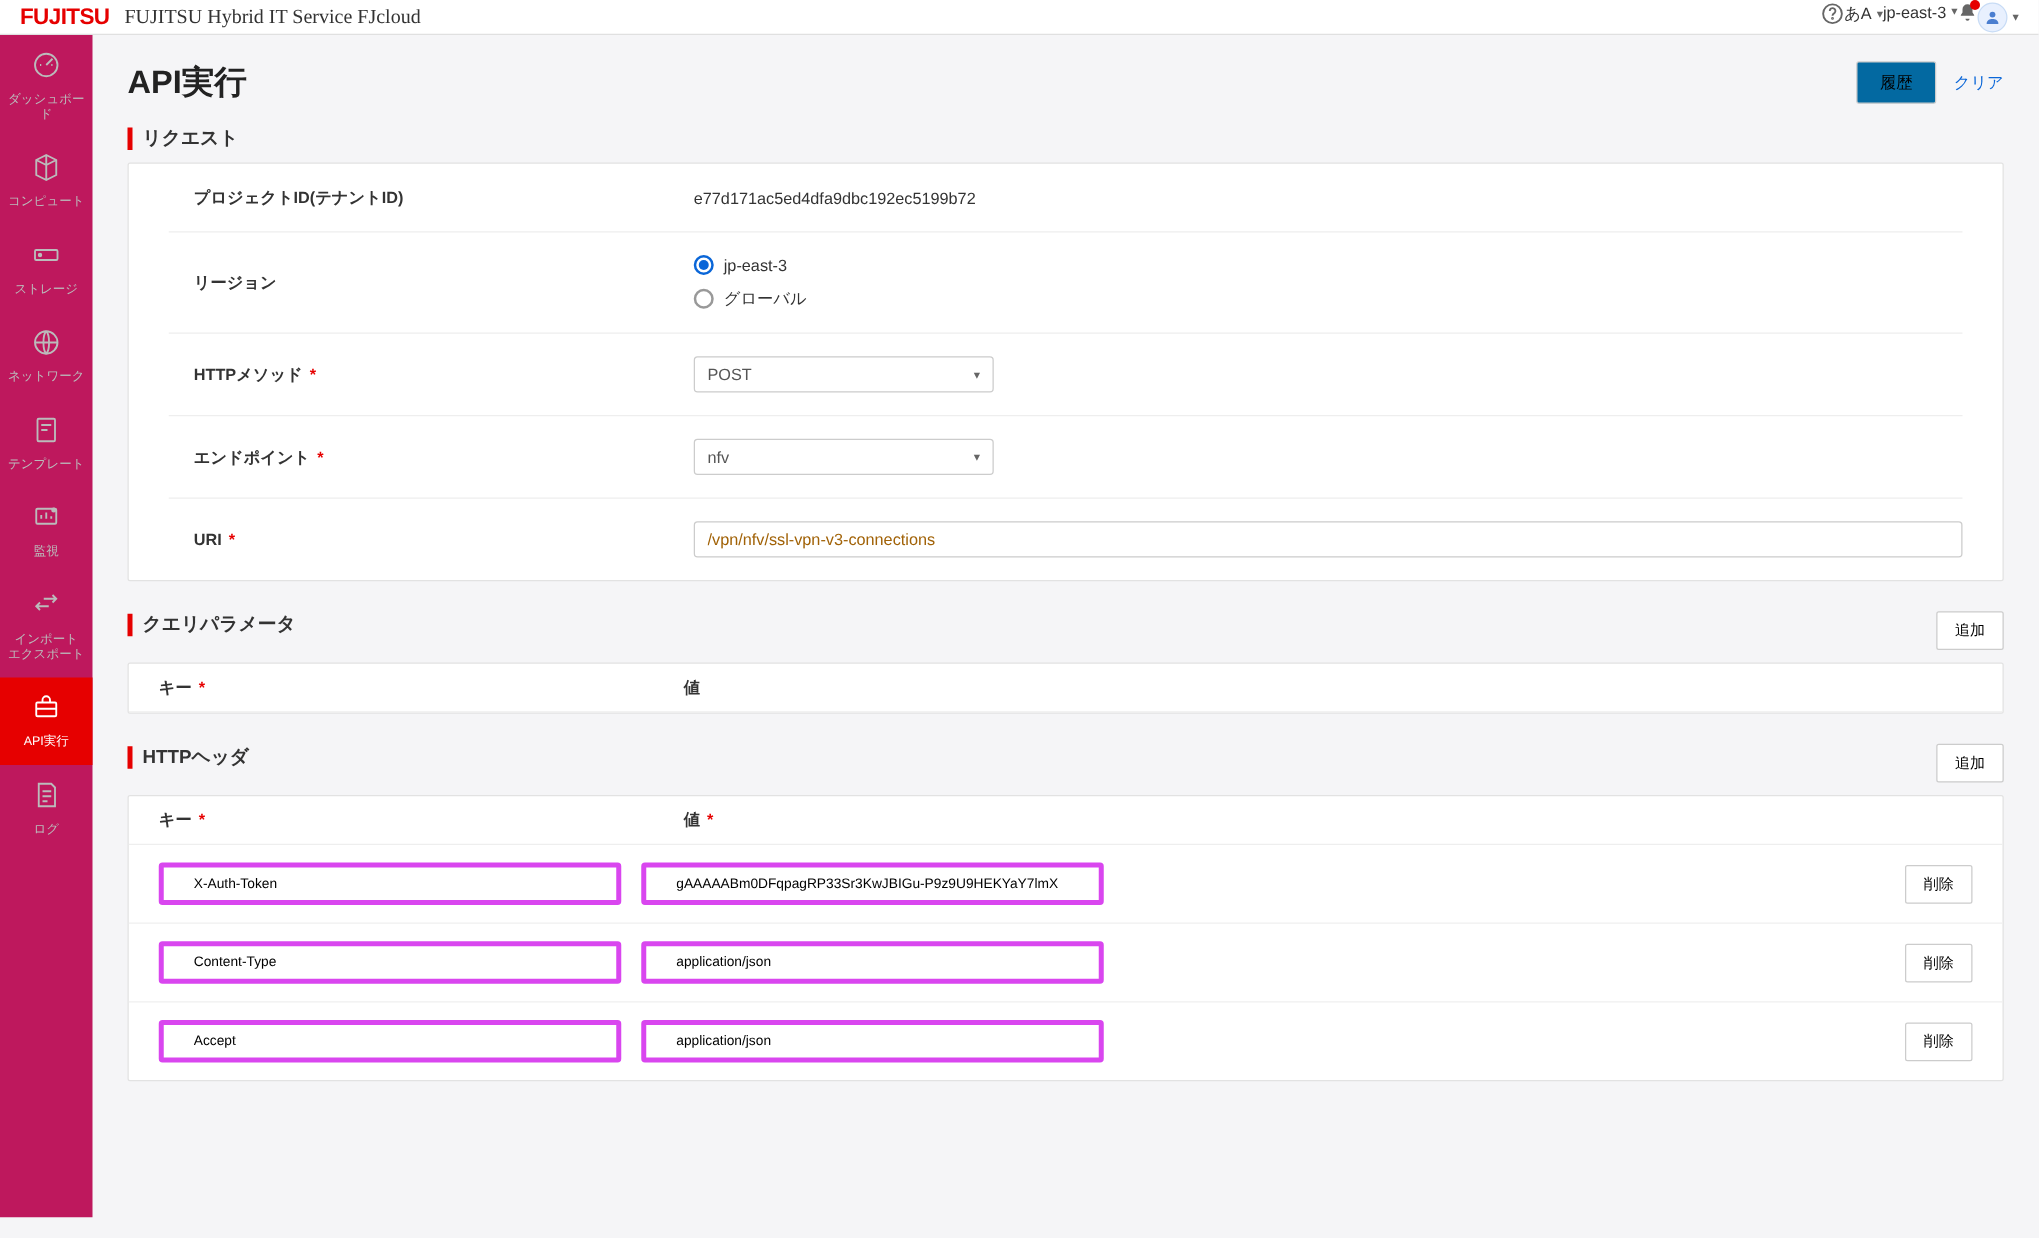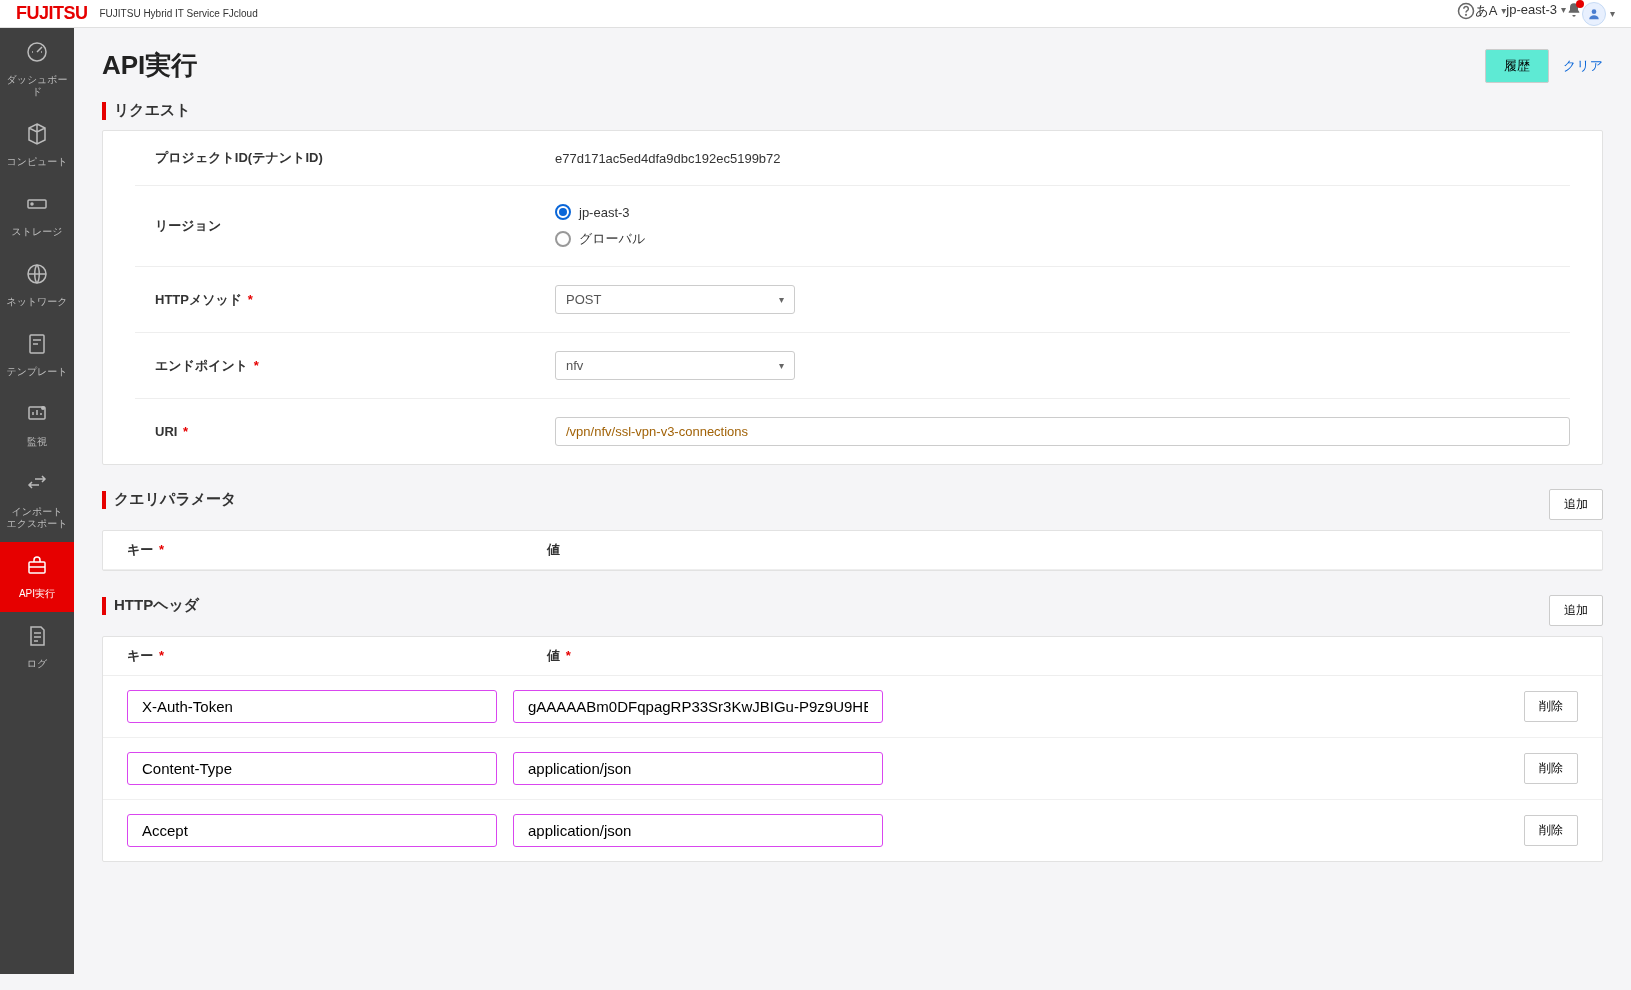--- a/index.html
+++ b/index.html
@@ -1,39 +1,39 @@
 <!DOCTYPE html>
 <html><head>
 <meta charset="utf-8">
 <style>
   * { box-sizing: border-box; margin: 0; padding: 0; }
   body { font-family: "Segoe UI", Meiryo, sans-serif; font-size: 13px; color: #333; background: #f5f5f7; }
   .topbar { height: 28px; background: #fff; display: flex; align-items: center; padding: 0 16px; border-bottom: 1px solid #e0e0e0; }
   .logo { color: #e60000; font-weight: bold; font-size: 18px; letter-spacing: -0.5px; margin-right: 12px; font-family: Arial, sans-serif; }
-  .logo-text { font-size: 10px; color: #333; }
+  .logo-text { font-size: 16px; color: #333; font-family: Liberation Serif, serif; }
   .topbar-right { margin-left: auto; display: flex; align-items: flex-start; }
   .top-icon { color: #666; font-size: 16px; display: inline-flex; align-items: center; cursor: pointer; }
   .top-label { font-size: 13px; color: #333; display: inline-flex; align-items: center; gap: 4px; cursor: pointer; }
   .chevron { font-size: 10px; color: #666; }
   .bell-wrap { position: relative; }
   .red-dot { position: absolute; top: -2px; right: -2px; width: 8px; height: 8px; background: #e60000; border-radius: 50%; }
   .avatar { width: 24px; height: 24px; border-radius: 50%; background: #e8f0fe; display: flex; align-items: center; justify-content: center; color: #4a7ed0; border: 1px solid #c7dbf5; }
 
   .layout { display: flex; height: calc(100vh - 44px); }
-  .sidebar { width: 74px; background: #404040; color: #ccc; display: flex; flex-direction: column; }
+  .sidebar { width: 74px; background: #be185d; color: #ccc; display: flex; flex-direction: column; }
   .side-item { display: flex; flex-direction: column; align-items: center; justify-content: center; padding: 12px 4px; font-size: 10px; text-align: center; cursor: pointer; color: #bbb; }
   .side-item.active { background: #e60000; color: #fff; }
   .side-icon { font-size: 22px; margin-bottom: 4px; }
   .side-item .small { line-height: 1.2; }
 
   .main { flex: 1; overflow-y: auto; padding: 20px 28px 40px; }
   .page-header { display: flex; align-items: center; margin-bottom: 18px; }
   .page-title { font-size: 26px; font-weight: bold; color: #222; }
   .header-actions { margin-left: auto; display: flex; gap: 14px; align-items: center; }
-  .btn { padding: 7px 18px; border: 1px solid #ccc; background: #5eead4; font-size: 13px; border-radius: 2px; cursor: pointer; }
+  .btn { padding: 7px 18px; border: 1px solid #ccc; background: #0369a1; font-size: 13px; border-radius: 2px; cursor: pointer; }
   .link-action { color: #0a66d8; font-size: 13px; cursor: pointer; font-weight: 500; }
 
   .section-title { display: flex; align-items: center; font-size: 15px; font-weight: bold; margin-bottom: 10px; }
   .section-title::before { content: ""; display: inline-block; width: 4px; height: 18px; background: #e60000; margin-right: 8px; }
   .section-row { display: flex; align-items: center; justify-content: space-between; margin-bottom: 10px; }
 
   .card { background: #fff; border: 1px solid #e2e2e2; border-radius: 2px; padding: 0 32px; margin-bottom: 24px; }
   .form-row { display: flex; align-items: center; padding: 18px 0; border-bottom: 1px solid #eee; }
   .form-row:last-child { border-bottom: none; }
   .form-label { width: 400px; font-size: 13px; font-weight: bold; color: #333; flex-shrink: 0; margin-left: 20px; }
@@ -46,21 +46,21 @@
   .radio.checked::after { content: ""; position: absolute; top: 2px; left: 2px; width: 8px; height: 8px; background: #0a66d8; border-radius: 50%; }
   .select { width: 240px; padding: 6px 10px; border: 1px solid #ccc; border-radius: 3px; font-size: 13px; color: #555; display: flex; justify-content: space-between; align-items: center; background: #fff; cursor: pointer; }
   .text-input { width: 100%; padding: 6px 10px; border: 1px solid #ccc; border-radius: 3px; font-size: 13px; color: #a16207; }
 
   .table-card { background: #fff; border: 1px solid #e2e2e2; border-radius: 2px; margin-bottom: 24px; }
   .table-head { display: flex; padding: 10px 24px; border-bottom: 1px solid #eee; font-size: 13px; font-weight: bold; }
   .col-key { width: 420px; }
   .col-val { flex: 1; }
   .table-row { display: flex; padding: 14px 24px; border-bottom: 1px solid #f0f0f0; align-items: center; gap: 16px; }
   .table-row:last-child { border-bottom: none; }
-  .cell-input { padding: 7px 14px; border: 1px solid #d946ef; border-radius: 3px; font-size: 15px; width: 100%; }
+  .cell-input { padding: 7px 24px; border: 4px solid #d946ef; border-radius: 3px; font-size: 11px; width: 100%; }
   .cell-key-wrap { width: 370px; }
   .cell-val-wrap { flex: 1; max-width: 370px; }
   .cell-act-wrap { margin-left: auto; }
   .small-btn { padding: 6px 14px; border: 1px solid #ccc; background: #fff; font-size: 12px; border-radius: 2px; cursor: pointer; }
 </style>
 </head>
 <body>
 
 <div class="topbar">
   <span class="logo">FUJITSU</span>

